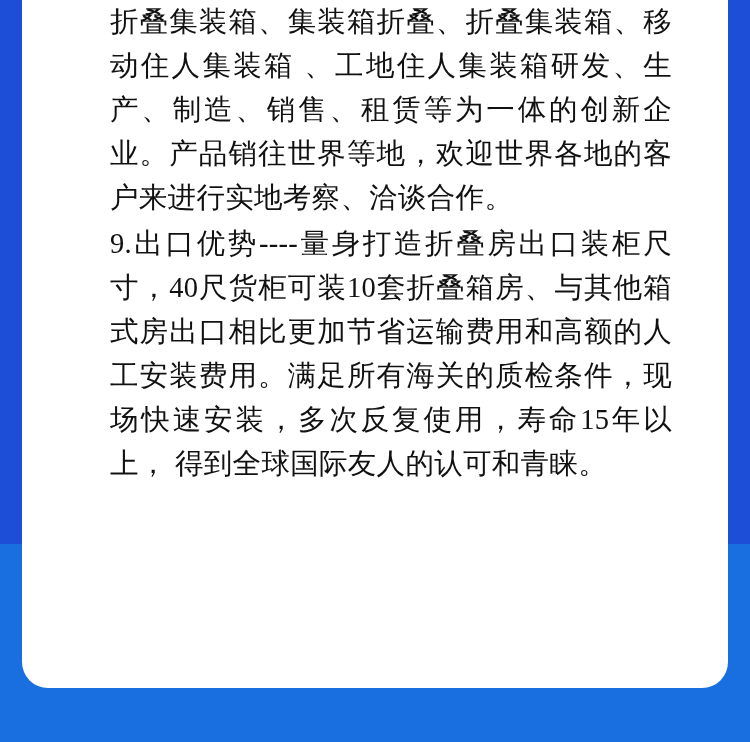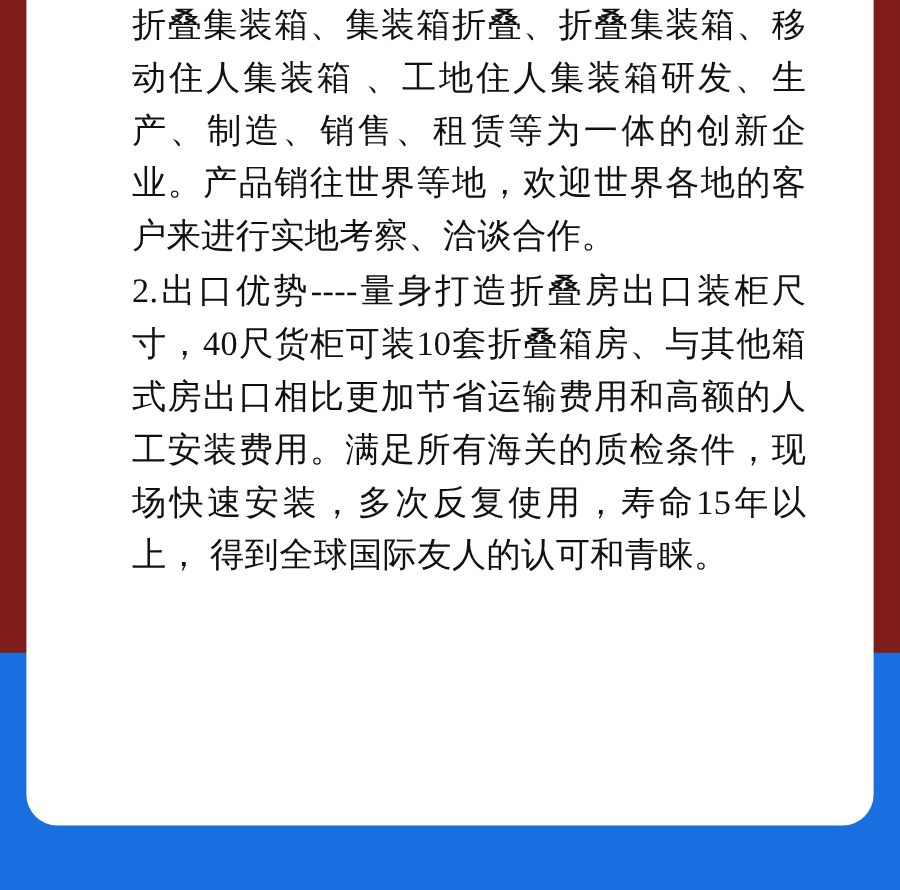--- a/index.html
+++ b/index.html
@@ -10,21 +10,21 @@
     width: 750px;
     height: 742px;
     background: #1a6fe0;
     font-family: "Liberation Sans", sans-serif;
     overflow: hidden;
   }
   .page {
     position: relative;
     width: 750px;
     height: 544px;
-    background: #7f1d1d;
+    background: #1d4ed8;
     box-sizing: border-box;
     padding-left: 32px;
   }
   .card {
     position: absolute;
     left: 22px;
     top: -30px;
     width: 706px;
     height: 718px;
     background: #ffffff;
@@ -53,16 +53,16 @@
     margin-top: 2px;
   }
 </style>
 </head>
 <body>
 
 <div class="page">
   <div class="card">
     <div class="content">
       <p class="para">折叠集装箱、集装箱折叠、折叠集装箱、移动住人集装箱 、工地住人集装箱研发、生产、制造、销售、租赁等为一体的创新企业。产品销往世界等地，欢迎世界各地的客户来进行实地考察、洽谈合作。</p>
-      <p class="para">2.出口优势----量身打造折叠房出口装柜尺寸，40尺货柜可装10套折叠箱房、与其他箱式房出口相比更加节省运输费用和高额的人工安装费用。满足所有海关的质检条件，现场快速安装，多次反复使用，寿命15年以上， 得到全球国际友人的认可和青睐。</p>
+      <p class="para">9.出口优势----量身打造折叠房出口装柜尺寸，40尺货柜可装10套折叠箱房、与其他箱式房出口相比更加节省运输费用和高额的人工安装费用。满足所有海关的质检条件，现场快速安装，多次反复使用，寿命15年以上， 得到全球国际友人的认可和青睐。</p>
     </div>
   </div>
 </div>
 
 </body></html>

